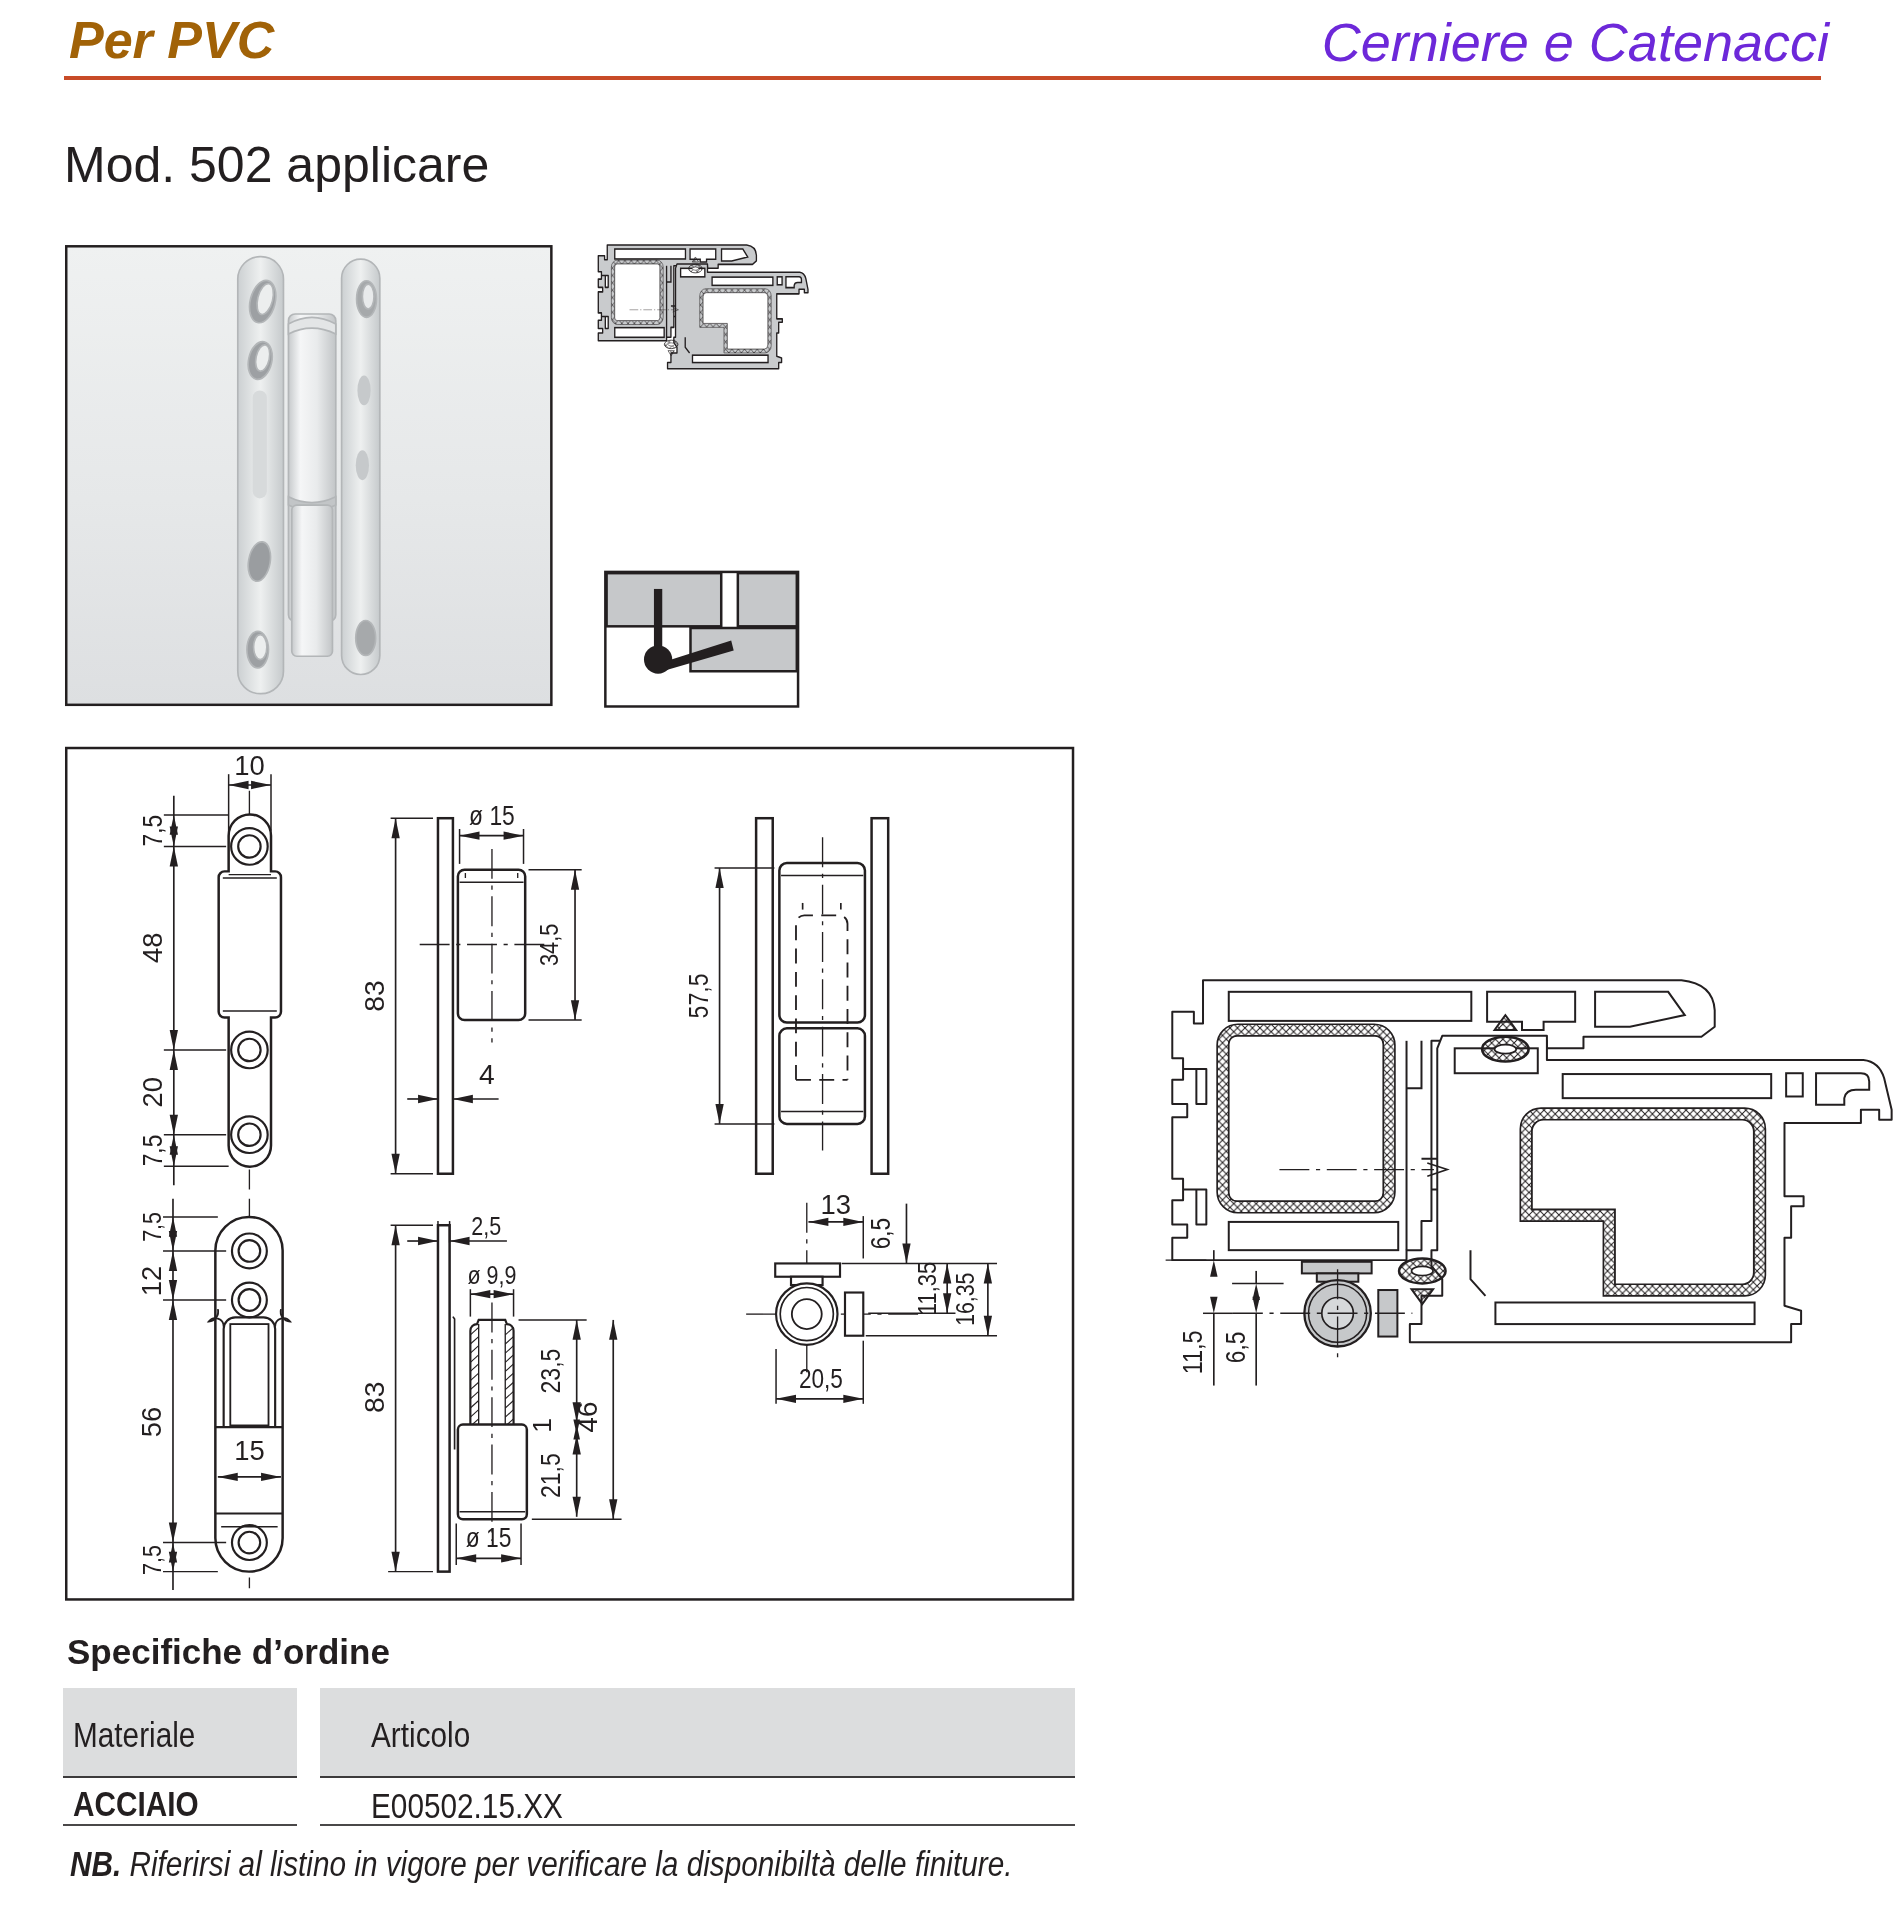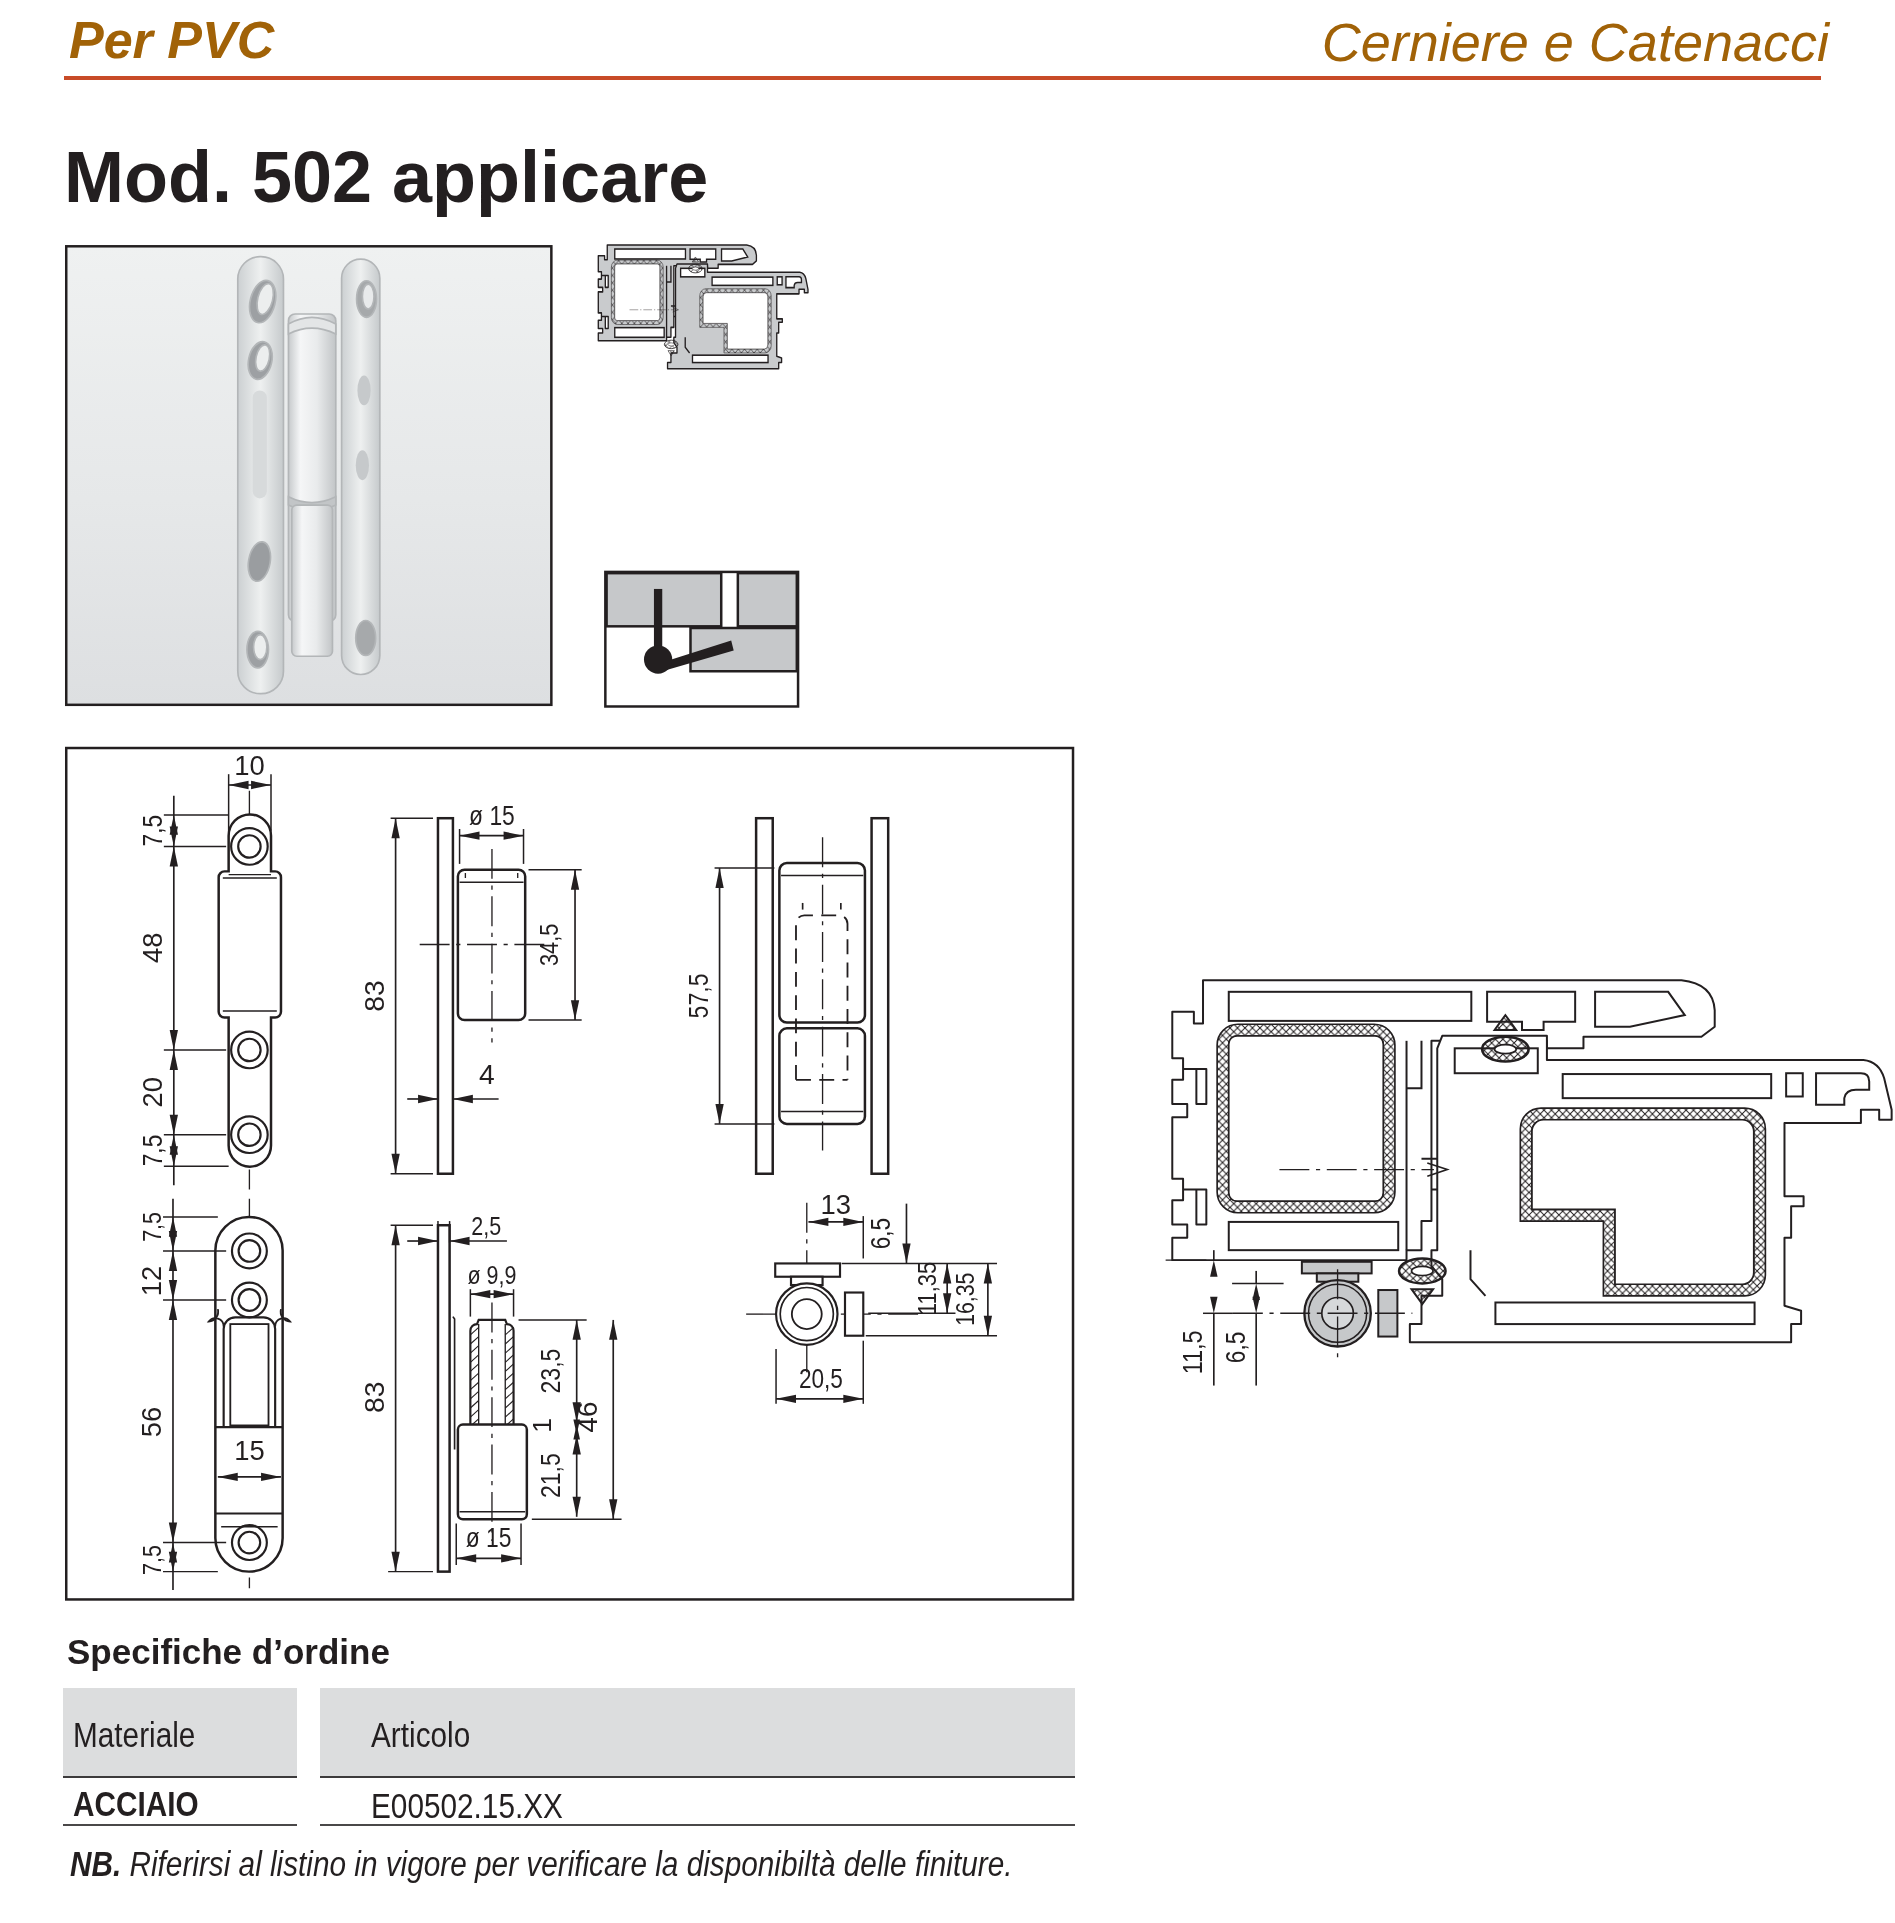--- a/index.html
+++ b/index.html
@@ -5,25 +5,25 @@
   html,body{margin:0;padding:0;}
   body{width:1896px;height:1923px;position:relative;background:#ffffff;
        font-family:"Liberation Sans", sans-serif;color:#231f20;overflow:hidden;}
   .abs{position:absolute;}
 </style>
 </head>
 <body>
 
 <div class="abs" style="left:69px;top:10px;font-size:52px;font-weight:bold;font-style:italic;color:#a16207;">Per PVC</div>
 
-<div class="abs" style="right:67px;top:10.8px;font-size:54px;font-style:italic;color:#a16207;">Cerniere e Catenacci</div>
+<div class="abs" style="right:67px;top:10.8px;font-size:54px;font-style:italic;color:#6d28d9;">Cerniere e Catenacci</div>
 
 <div class="abs" style="left:64px;top:76px;width:1757px;height:4.2px;background:#c84b27;"></div>
 
-<div class="abs" style="left:64px;top:136px;font-size:72px;font-weight:bold;">Mod.&nbsp;502 applicare</div>
+<div class="abs" style="left:64px;top:136px;font-size:50px;font-weight:normal;">Mod.&nbsp;502 applicare</div>
 
 <svg class="abs" style="left:0;top:0" width="1896" height="1923" viewBox="0 0 2282 2315">
   <defs>
     <pattern id="xh" width="9" height="9" patternUnits="userSpaceOnUse">
       <path d="M0 0 L9 9 M9 0 L0 9" stroke="#231f20" stroke-width="1.2" fill="none"></path>
     </pattern>
     <pattern id="xhs" width="8" height="8" patternUnits="userSpaceOnUse">
       <path d="M0 0 L8 8 M8 0 L0 8" stroke="#231f20" stroke-width="1.2" fill="none"></path>
     </pattern>
     <linearGradient id="photobg" x1="0" y1="0" x2="0" y2="1">

